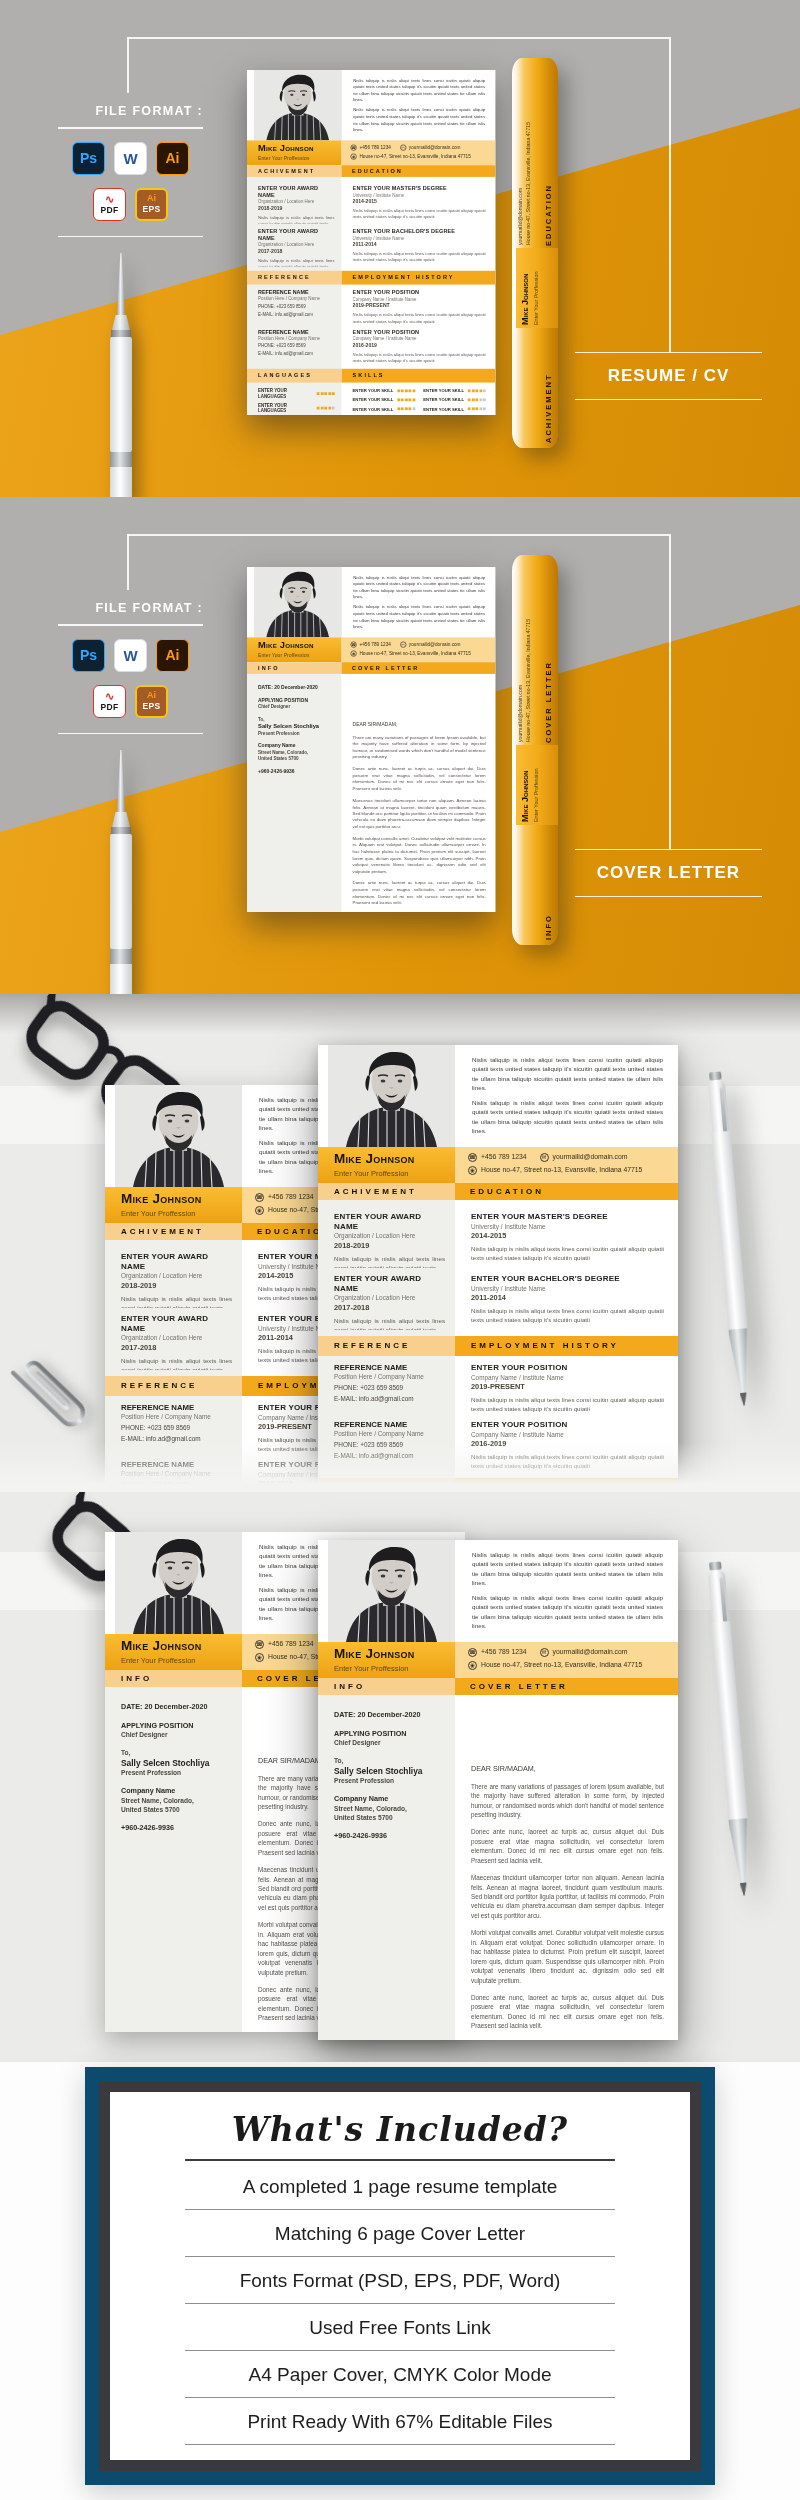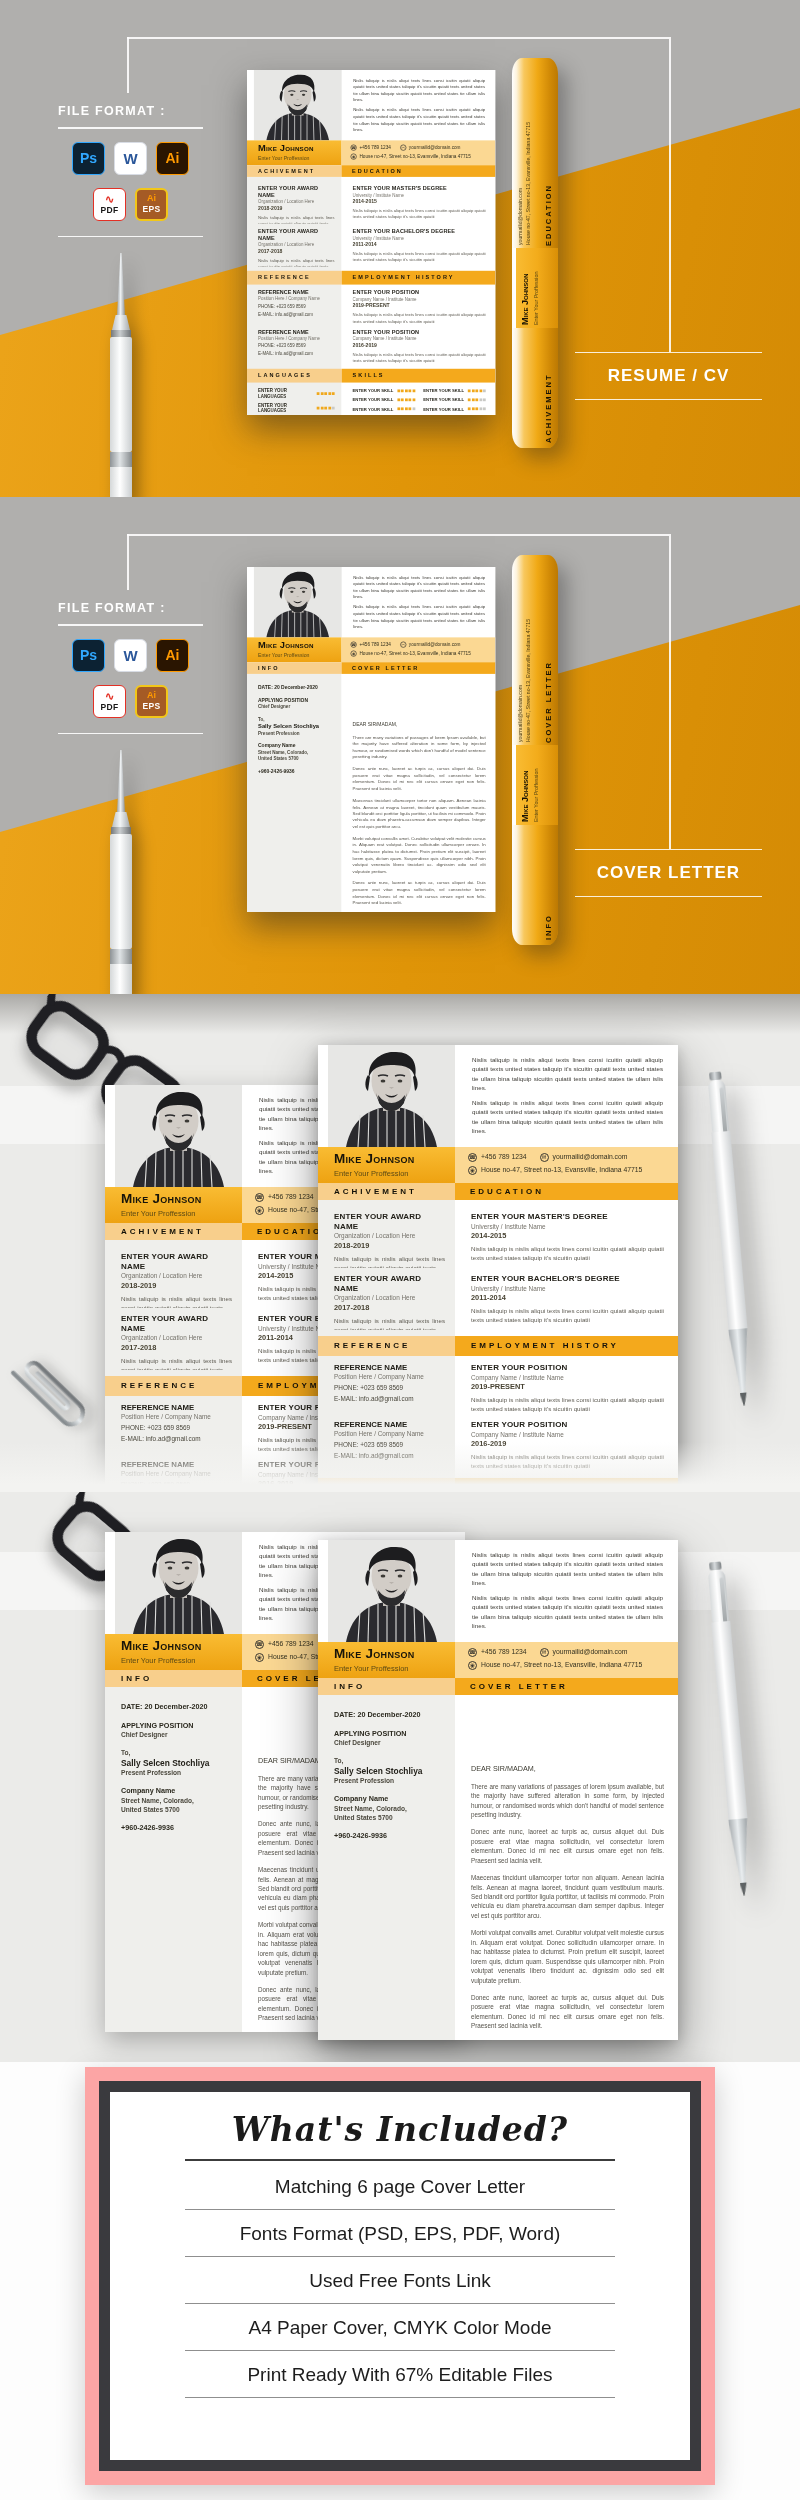--- a/index.html
+++ b/index.html
@@ -11,21 +11,21 @@
   .promo { position:absolute; left:0; width:800px; height:497px; background:#B0AFAD; overflow:hidden; }
   #sec1 { top:0; } #sec2 { top:497px; }
   .diag { position:absolute; inset:0;
           background:linear-gradient(100deg,#EFA81F -10%,#E09508 55%,#D28904 110%);
           clip-path:polygon(0 335px, 800px 108px, 800px 497px, 0 497px); }
   .wline { position:absolute; background:rgba(255,255,255,.88); }
   .wl-top    { left:127px; top:37px;  width:542px; height:1.5px; }
   .wl-left   { left:127px; top:37px;  width:1.5px; height:56px; }
   .wl-right  { left:669px; top:37px;  width:1.5px; height:315px; }
 
-  .ff-block { position:absolute; left:58px; top:104px; width:145px; text-align:left; }
+  .ff-block { position:absolute; left:58px; top:104px; width:145px; text-align:right; }
   .ff-title { font-size:12.5px; font-weight:700; letter-spacing:1.3px; color:#fff; }
   .ff-line  { height:1.5px; background:rgba(255,255,255,.9); margin-top:9px; }
   .icons-row { display:flex; justify-content:center; gap:9px; margin-top:13px; }
   .fic { width:33px; height:33px; border-radius:6px; display:flex; flex-direction:column;
          align-items:center; justify-content:center; font-weight:700; line-height:1; }
   .fic-ps  { background:#0C2233; color:#31A8FF; border:1.5px solid #31A8FF; font-size:14px; }
   .fic-w   { background:#ffffff; color:#2B579A; font-size:15px; border:1.5px solid #d8dce4; }
   .fic-ai  { background:#2A1501; color:#FF9A00; border:1.5px solid #FF9A00; font-size:14px; }
   .fic-pdf { background:#ffffff; border:1.5px solid #E33025; }
   .fic-pdf .pg { color:#E33025; font-size:11px; font-weight:700; }
@@ -160,21 +160,21 @@
   .i-block { margin-bottom:10px; }
   .i-strong { font-size:7.2px; font-weight:700; color:#2b291e; }
   .i-big    { font-size:8.4px; font-weight:700; color:#23211a; margin-top:1px; }
   .i-sub    { font-size:6.6px; font-weight:600; color:#4a473c; margin-top:1px; }
   .cov-left { padding-top:16px; }
   .salut { font-size:7.2px; color:#3c3a30; margin-top:58px; }
   .cp { font-size:6.3px; line-height:1.5; color:#55524a; text-align:justify; margin-top:8px; }
 
   
   #sec5 { position:absolute; top:2062px; left:0; width:800px; height:438px; background:#FDFDFD; }
-  .card { position:absolute; left:85px; top:5px; width:630px; height:418px; background:#fca5a5;
+  .card { position:absolute; left:85px; top:5px; width:630px; height:418px; background:#0c4a6e;
           box-shadow:0 8px 28px rgba(0,0,0,.2);padding-left:35px; }
   .frame { position:absolute; inset:14px; border:11px solid #3A3A3E; background:#fff; }
   .inc-title { margin-top:18px; text-align:center; font-family:"DejaVu Serif", serif; font-style:italic;
                font-weight:700; font-size:33px; color:#1b1b1b; letter-spacing:1px; }
   .inc-sep { width:430px; height:1.5px; background:#3c3c3c; margin:10px auto 0; }
   .inc-list { width:430px; margin:2px auto 0; }
   .inc-item { height:47px; line-height:47px; text-align:center; font-size:19px; color:#1d1d1d;
               border-bottom:1.1px solid #8f8f8f; }
 </style>
 </head>
@@ -1151,20 +1151,21 @@
       <div class="pd-tip"></div>
     </div>
   </section>
 
   <section id="sec5">
     <div class="card">
       <div class="frame">
         <div class="inc-title">What's Included?</div>
         <div class="inc-sep"></div>
         <div class="inc-list">
+          <div class="inc-item">A completed 1 page resume template</div>
           <div class="inc-item">Matching 6 page Cover Letter</div>
           <div class="inc-item">Fonts Format (PSD, EPS, PDF, Word)</div>
           <div class="inc-item">Used Free Fonts Link</div>
           <div class="inc-item">A4 Paper Cover, CMYK Color Mode</div>
           <div class="inc-item">Print Ready With 67% Editable Files</div>
         </div>
       </div>
     </div>
   </section>
 

